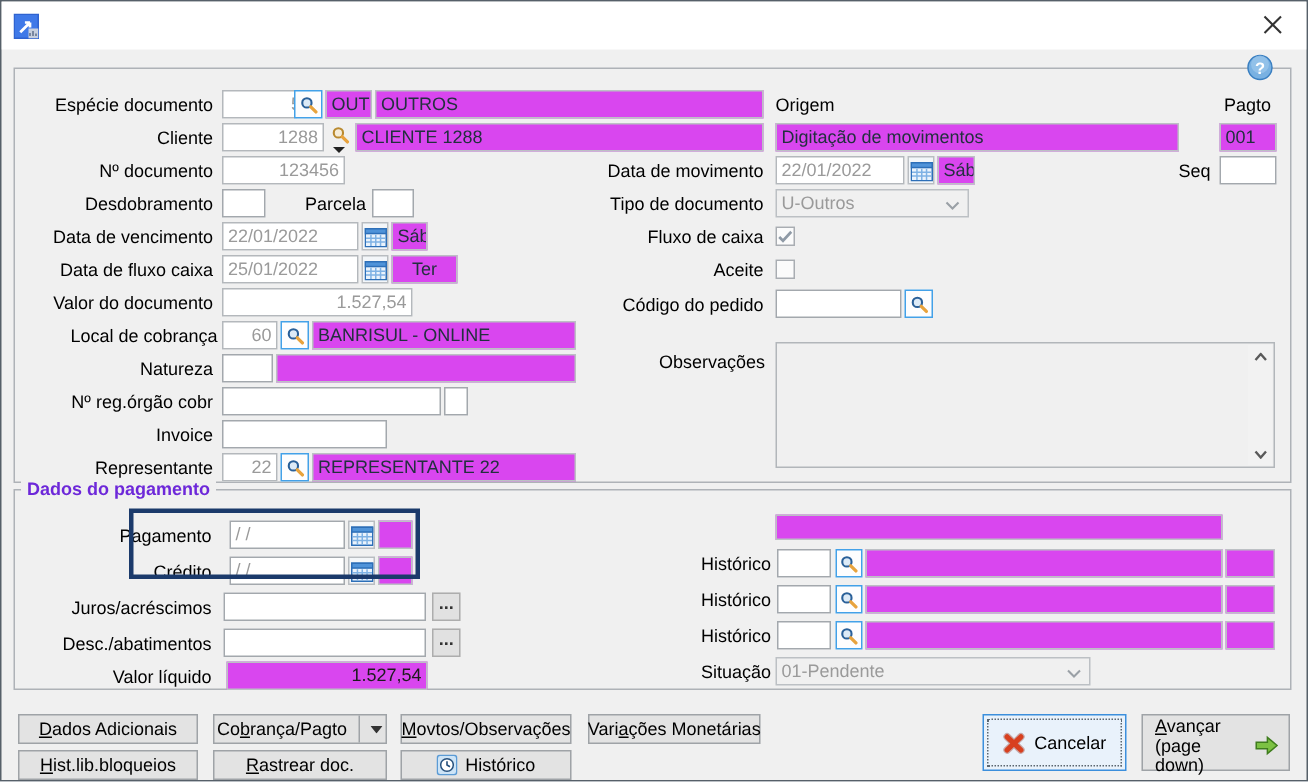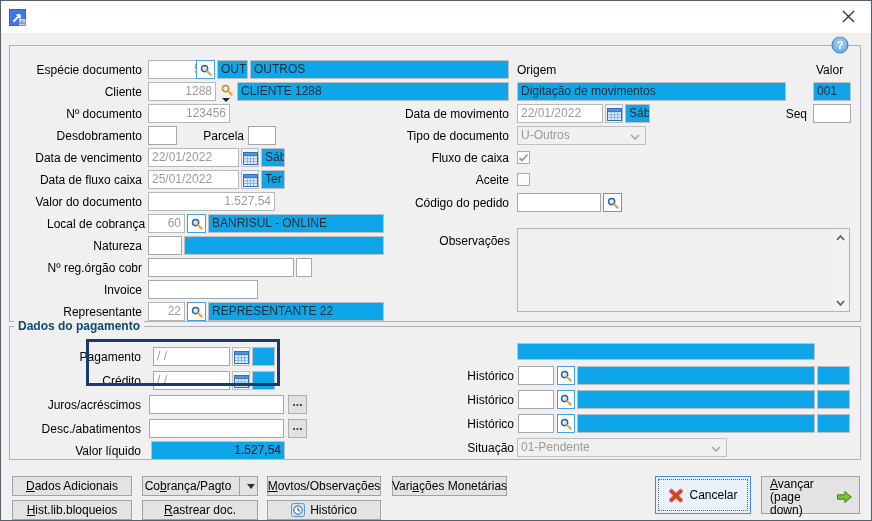--- a/index.html
+++ b/index.html
@@ -3,27 +3,27 @@
 <meta charset="utf-8">
 <style>
   html,body{margin:0;padding:0;background:#cfd6dd;font-family:"Liberation Sans",sans-serif;}
   .window{position:relative;width:872px;height:521px;background:#f0f0f0;border:1px solid #566069;box-sizing:border-box;overflow:hidden;font-size:12px;color:#000;}
   *{box-sizing:border-box;}
   .titlebar{position:absolute;left:0;top:0;width:100%;height:32px;background:#ffffff;display:flex;align-items:center;}
   .title-icon{position:absolute;left:8px;top:8px;width:17px;height:17px;}
   .title-text{position:absolute;left:32px;top:8px;font-size:12.5px;color:#000;white-space:nowrap;}
   .close-btn{position:absolute;right:0;top:0;width:45px;height:31px;display:flex;align-items:center;justify-content:center;cursor:pointer;}
   .gbox{position:absolute;border:1px solid #aeb2b7;background:transparent;}
-  .gbox-label{position:absolute;left:13px;top:318px;padding:0 4px;background:#f0f0f0;font-weight:bold;color:#0c4a6e;z-index:3;}
+  .gbox-label{position:absolute;left:13px;top:318px;padding:0 4px;background:#f0f0f0;font-weight:bold;color:#6d28d9;z-index:3;}
   .help-icon{position:absolute;left:830px;top:35px;width:18px;height:18px;z-index:4;}
   .lbl{position:absolute;height:18px;line-height:18px;text-align:right;color:#000;white-space:nowrap;}
   .lbl-l{position:absolute;height:18px;line-height:18px;text-align:left;color:#000;white-space:nowrap;}
   .inp{position:absolute;height:19px;background:#fff;border:1px solid #a3a8ad;padding:0 3px;line-height:17px;color:#222;}
   .ro{position:absolute;height:19px;background:#fff;border:1px solid #b4b8bc;padding:0 3px;line-height:17px;color:#9a9a9a;}
-  .dis{position:absolute;height:19px;background:#0ea5e9;border:1px solid #bcc0c4;padding:0 3px;line-height:17px;color:#22303e;white-space:nowrap;overflow:hidden;}
+  .dis{position:absolute;height:19px;background:#d946ef;border:1px solid #bcc0c4;padding:0 3px;line-height:17px;color:#22303e;white-space:nowrap;overflow:hidden;}
   .num{text-align:right;}
   .ctr{text-align:center;}
   .magbtn{position:absolute;width:19px;height:19px;border:1px solid #43a1e8;background:#fdfdfe;display:flex;align-items:center;justify-content:center;cursor:pointer;}
   .maglone{position:absolute;width:17px;height:16px;display:flex;align-items:center;justify-content:center;cursor:pointer;}
   .calbtn{position:absolute;width:18px;height:19px;border:1px solid #b9bdc1;background:#f3f6f9;display:flex;align-items:center;justify-content:center;cursor:pointer;}
   .dots{position:absolute;width:19px;height:19px;border:1px solid #adadad;background:#e1e1e1;text-align:center;line-height:13px;font-weight:bold;color:#333;cursor:pointer;}
   .combo{position:absolute;height:19px;background:#f0f0f0;border:1px solid #bcc0c4;padding:0 20px 0 3px;line-height:17px;color:#9a9a9a;}
   .combo .chev{position:absolute;right:5px;top:7px;}
   .chk{position:absolute;width:13px;height:13px;border:1px solid #a9adb2;background:#fbfbfb;display:flex;align-items:center;justify-content:center;}
   .tarea{position:absolute;background:#f0f0f0;border:1px solid #b2b6ba;}
@@ -124,21 +124,21 @@
         <rect x="0.5" y="1.5" width="14" height="3.2" fill="#4f93d9" stroke="#2d6fb8"></rect>
         <g stroke="#7fb2e4" stroke-width="1">
           <line x1="4.3" y1="5.5" x2="4.3" y2="13"></line>
           <line x1="7.5" y1="5.5" x2="7.5" y2="13"></line>
           <line x1="10.7" y1="5.5" x2="10.7" y2="13"></line>
           <line x1="1" y1="7.8" x2="14" y2="7.8"></line>
           <line x1="1" y1="10.4" x2="14" y2="10.4"></line>
         </g>
       </svg>
   </div>
-  <div class="dis ctr" style="left:260px;top:169px;width:24px;">Ter</div>
+  <div class="dis ctr" style="left:260px;top:169px;width:44px;">Ter</div>
 
   <div class="lbl" style="left:10px;top:192px;width:131px;">Valor do documento</div>
   <div class="ro num" style="left:147px;top:191px;width:127px;">1.527,54</div>
 
   <div class="lbl" style="left:10px;top:214px;width:131px;padding-left:36px;">Local de cobrança</div>
   <div class="ro num" style="left:147px;top:213px;width:37px;">60</div>
   <div class="magbtn" style="left:186px;top:213px;">
     <svg width="12" height="12" viewBox="0 0 12 12">
         <circle cx="4.6" cy="4.6" r="3.1" fill="#dceaf7" stroke="#2a6099" stroke-width="1.4"></circle>
         <line x1="7.2" y1="7.2" x2="10.6" y2="10.6" stroke="#e8a33d" stroke-width="2.2" stroke-linecap="round"></line>
@@ -161,21 +161,21 @@
   <div class="ro num" style="left:147px;top:301px;width:37px;">22</div>
   <div class="magbtn" style="left:186px;top:301px;">
     <svg width="12" height="12" viewBox="0 0 12 12">
         <circle cx="4.6" cy="4.6" r="3.1" fill="#dceaf7" stroke="#2a6099" stroke-width="1.4"></circle>
         <line x1="7.2" y1="7.2" x2="10.6" y2="10.6" stroke="#e8a33d" stroke-width="2.2" stroke-linecap="round"></line>
       </svg>
   </div>
   <div class="dis" style="left:207px;top:301px;width:176px;">REPRESENTANTE 22</div>
 
   <div class="lbl-l" style="left:516px;top:60px;">Origem</div>
-  <div class="lbl-l" style="left:815px;top:60px;">Valor</div>
+  <div class="lbl-l" style="left:815px;top:60px;">Pagto</div>
   <div class="dis" style="left:516px;top:81px;width:269px;">Digitação de movimentos</div>
   <div class="dis" style="left:812px;top:81px;width:38px;">001</div>
 
   <div class="lbl" style="left:380px;top:104px;width:128px;">Data de movimento</div>
   <div class="ro" style="left:516px;top:103px;width:86px;">22/01/2022</div>
   <div class="calbtn" style="left:604px;top:103px;">
     <svg width="15" height="14" viewBox="0 0 15 14">
         <rect x="0.5" y="1.5" width="14" height="12" fill="#eaf3fc" stroke="#2d6fb8"></rect>
         <rect x="0.5" y="1.5" width="14" height="3.2" fill="#4f93d9" stroke="#2d6fb8"></rect>
         <g stroke="#7fb2e4" stroke-width="1">

